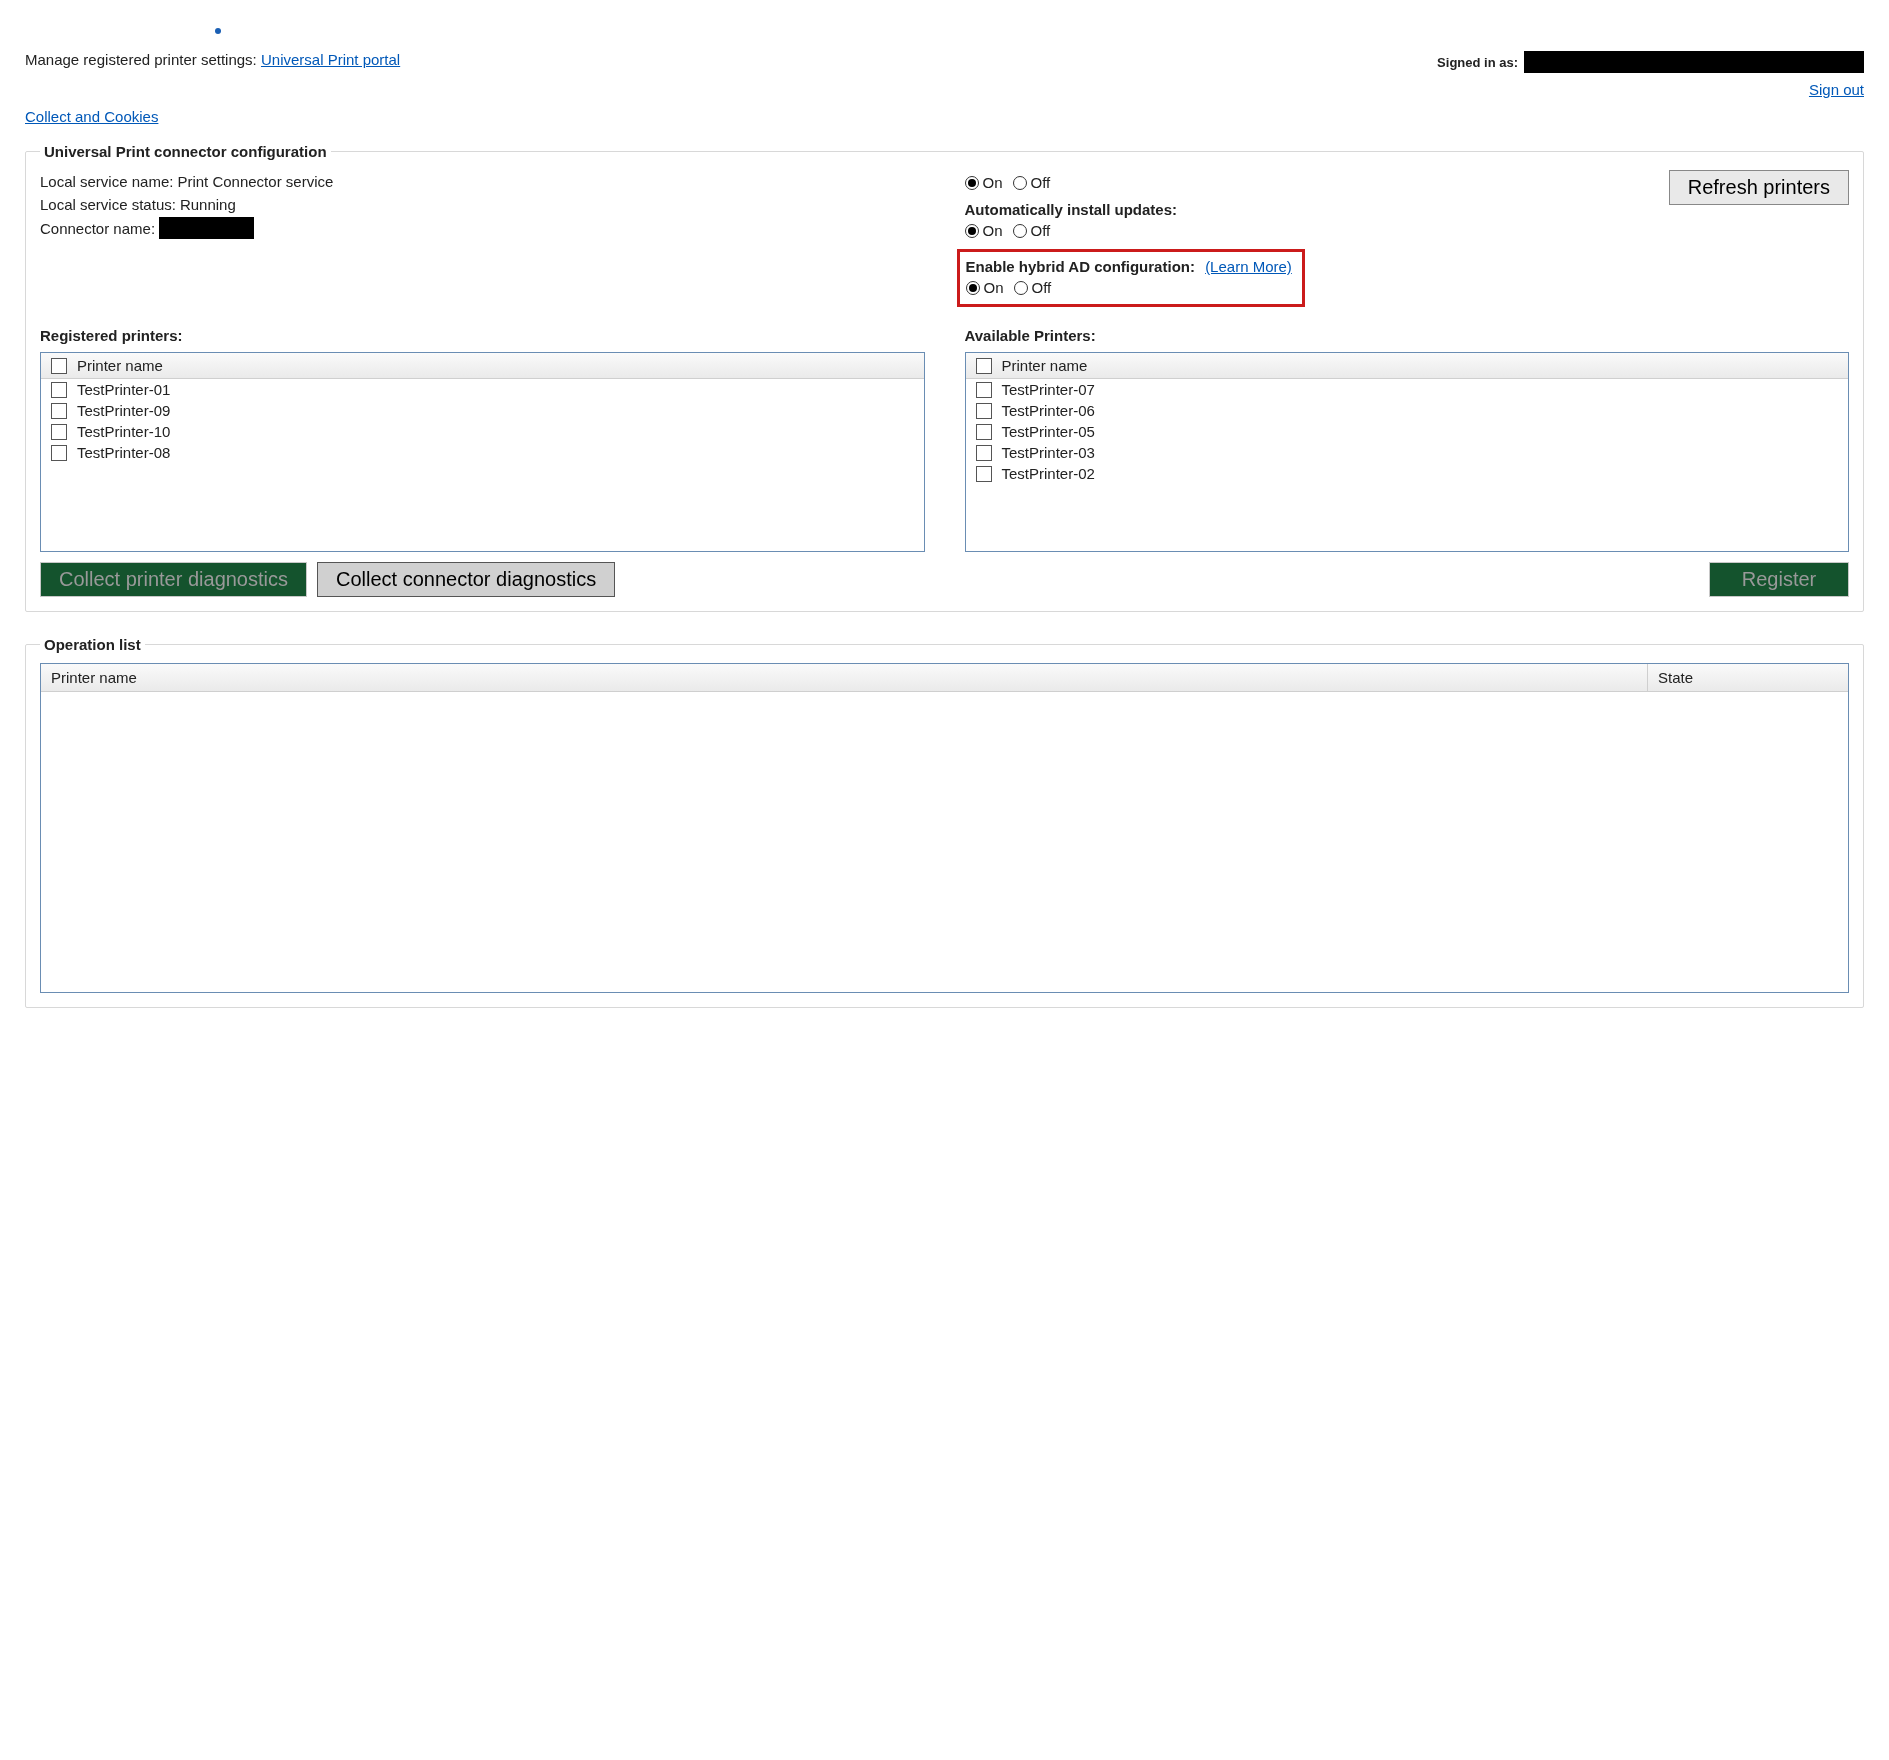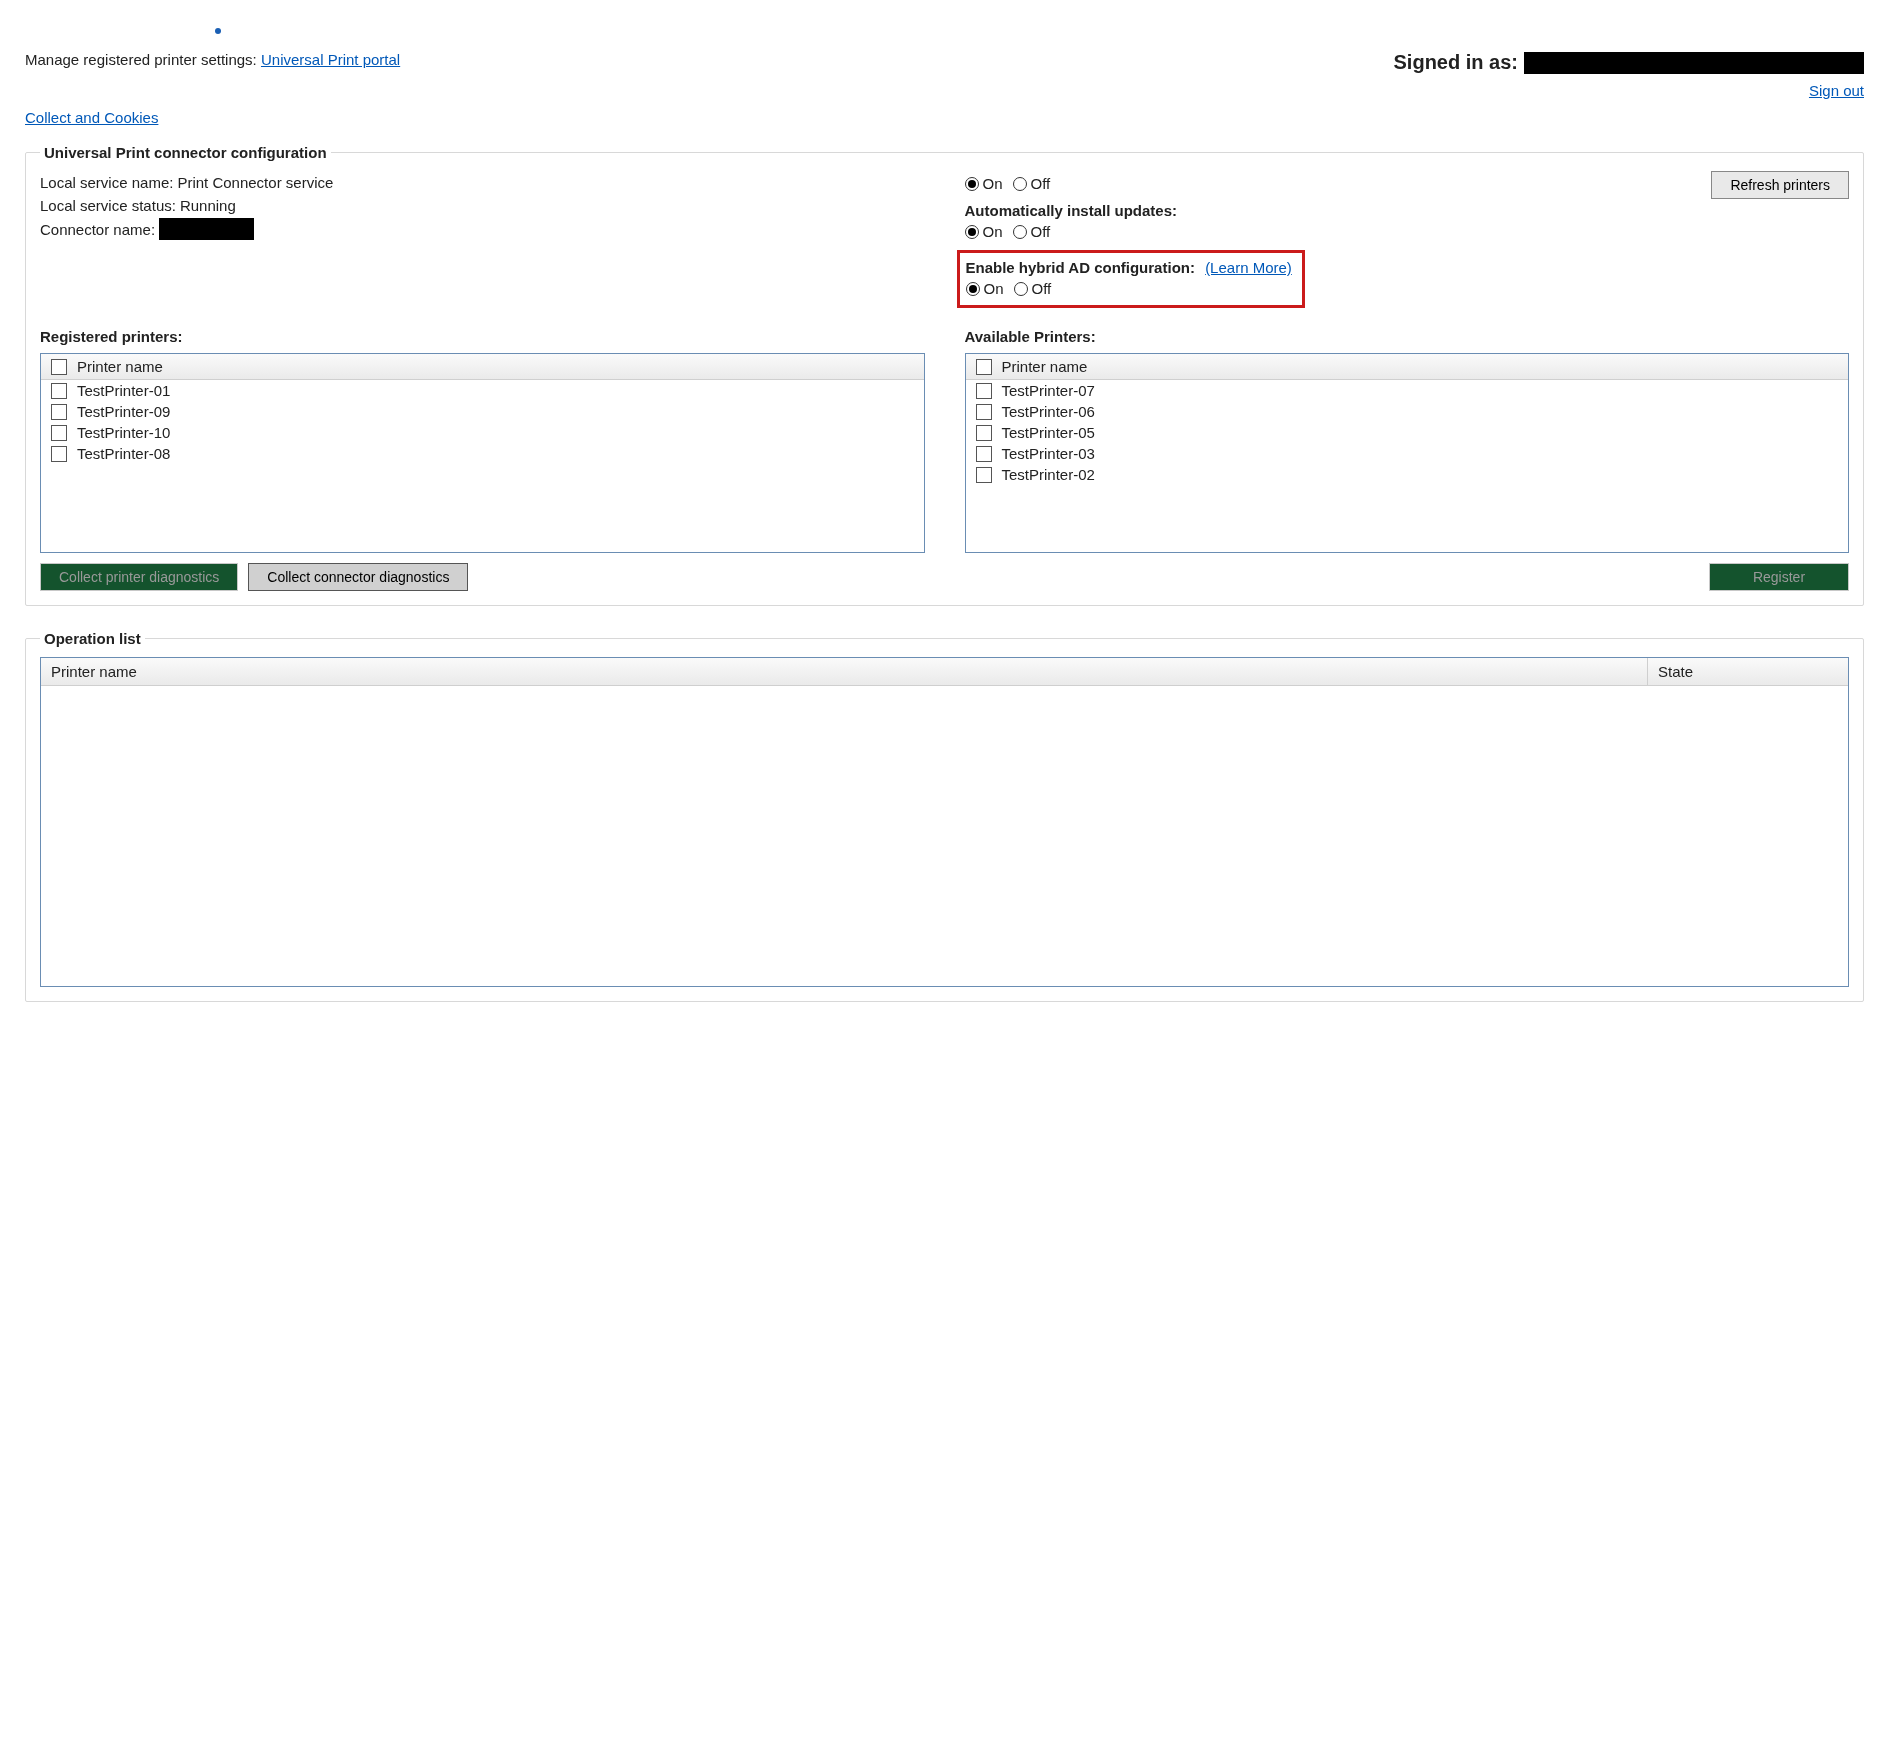--- a/index.html
+++ b/index.html
@@ -16,21 +16,21 @@
   .link-dot {
     display: inline-block; width:6px; height:6px; background:#1a5fb4; border-radius:50%;
   }
   .header-row {
     display: flex; justify-content: space-between; align-items: flex-start;
     margin-bottom: 4px;
     gap: 9px;
   }
   .signed-in {
     display:flex; align-items:center; gap:6px;
-    font-weight:700; font-size:20px;
+    font-weight:700; font-size:13px;
   }
   .redact {
     display:inline-block; background:#000; height:22px;
   }
   .signout-row { text-align:right; margin-bottom:6px; }
   .portal-row { margin-bottom:8px; }
   fieldset {
     border:1px solid #d8d8d8; border-radius:2px;
     padding: 10px 14px 14px 14px; margin: 18px 0 24px 0;
     position: relative;
@@ -53,21 +53,21 @@
     content:""; width:8px; height:8px; background:#000; border-radius:50%;
   }
   .hybrid-box {
     border:3px solid #cb1b1b; padding:6px 10px 8px 6px;
     margin-left:-8px; width: fit-content;
   }
   .learn-more { color:#0058b8; text-decoration:underline; margin-left:6px; }
   .refresh-abs { position:absolute; right:0; top:0; }
   .btn {
     background:#e9e9e9; border:1px solid #888; padding:5px 18px;
-    font-size:14px; cursor:pointer; font-family:inherit;
+    font-size:20px; cursor:pointer; font-family:inherit;
   }
   .btn.active { background:#d0d0d0; border-color:#555; }
   .btn:disabled, .btn.disabled {
     color:#999; border-color:#c8c8c8; cursor:default; background:#14532d;
   }
   .lists-row {
     display:grid; grid-template-columns: 1fr 1fr; gap: 40px; margin-top:20px;
   }
   .list-title { font-weight:700; margin-bottom:8px; }
   .listbox {

